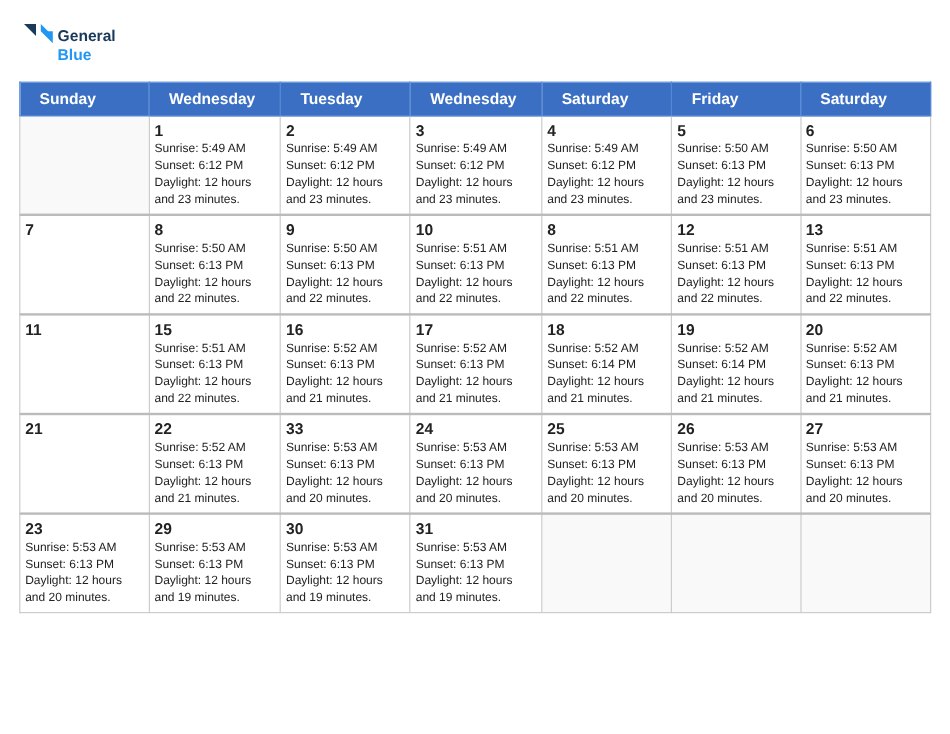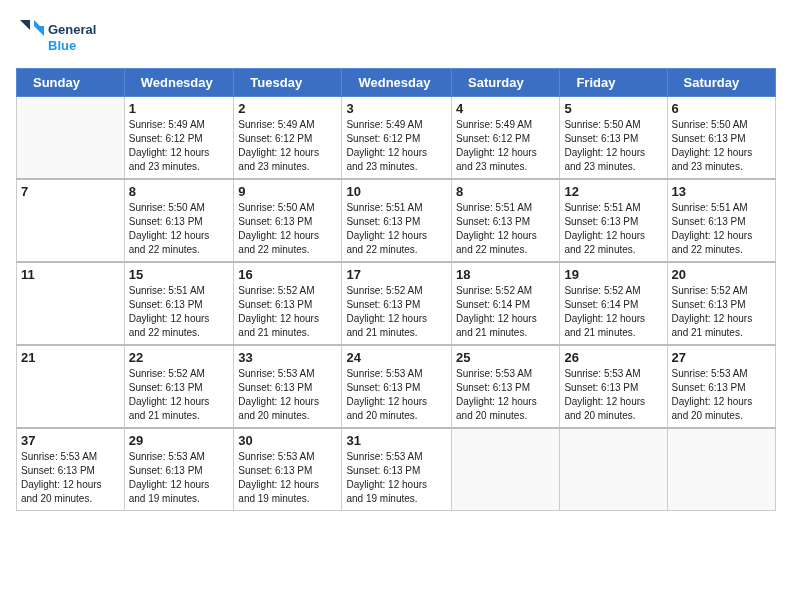--- a/index.html
+++ b/index.html
@@ -213,21 +213,21 @@
           <span class="day-number">26</span>
           <div class="day-info">Sunrise: 5:53 AM<br>Sunset: 6:13 PM<br>Daylight: 12 hours<br>and 20 minutes.</div>
         </td>
         <td>
           <span class="day-number">27</span>
           <div class="day-info">Sunrise: 5:53 AM<br>Sunset: 6:13 PM<br>Daylight: 12 hours<br>and 20 minutes.</div>
         </td>
       </tr>
       <tr class="row-divider">
         <td>
-          <span class="day-number">37</span>
+          <span class="day-number">23</span>
           <div class="day-info">Sunrise: 5:53 AM<br>Sunset: 6:13 PM<br>Daylight: 12 hours<br>and 20 minutes.</div>
         </td>
         <td>
           <span class="day-number">29</span>
           <div class="day-info">Sunrise: 5:53 AM<br>Sunset: 6:13 PM<br>Daylight: 12 hours<br>and 19 minutes.</div>
         </td>
         <td>
           <span class="day-number">30</span>
           <div class="day-info">Sunrise: 5:53 AM<br>Sunset: 6:13 PM<br>Daylight: 12 hours<br>and 19 minutes.</div>
         </td>

